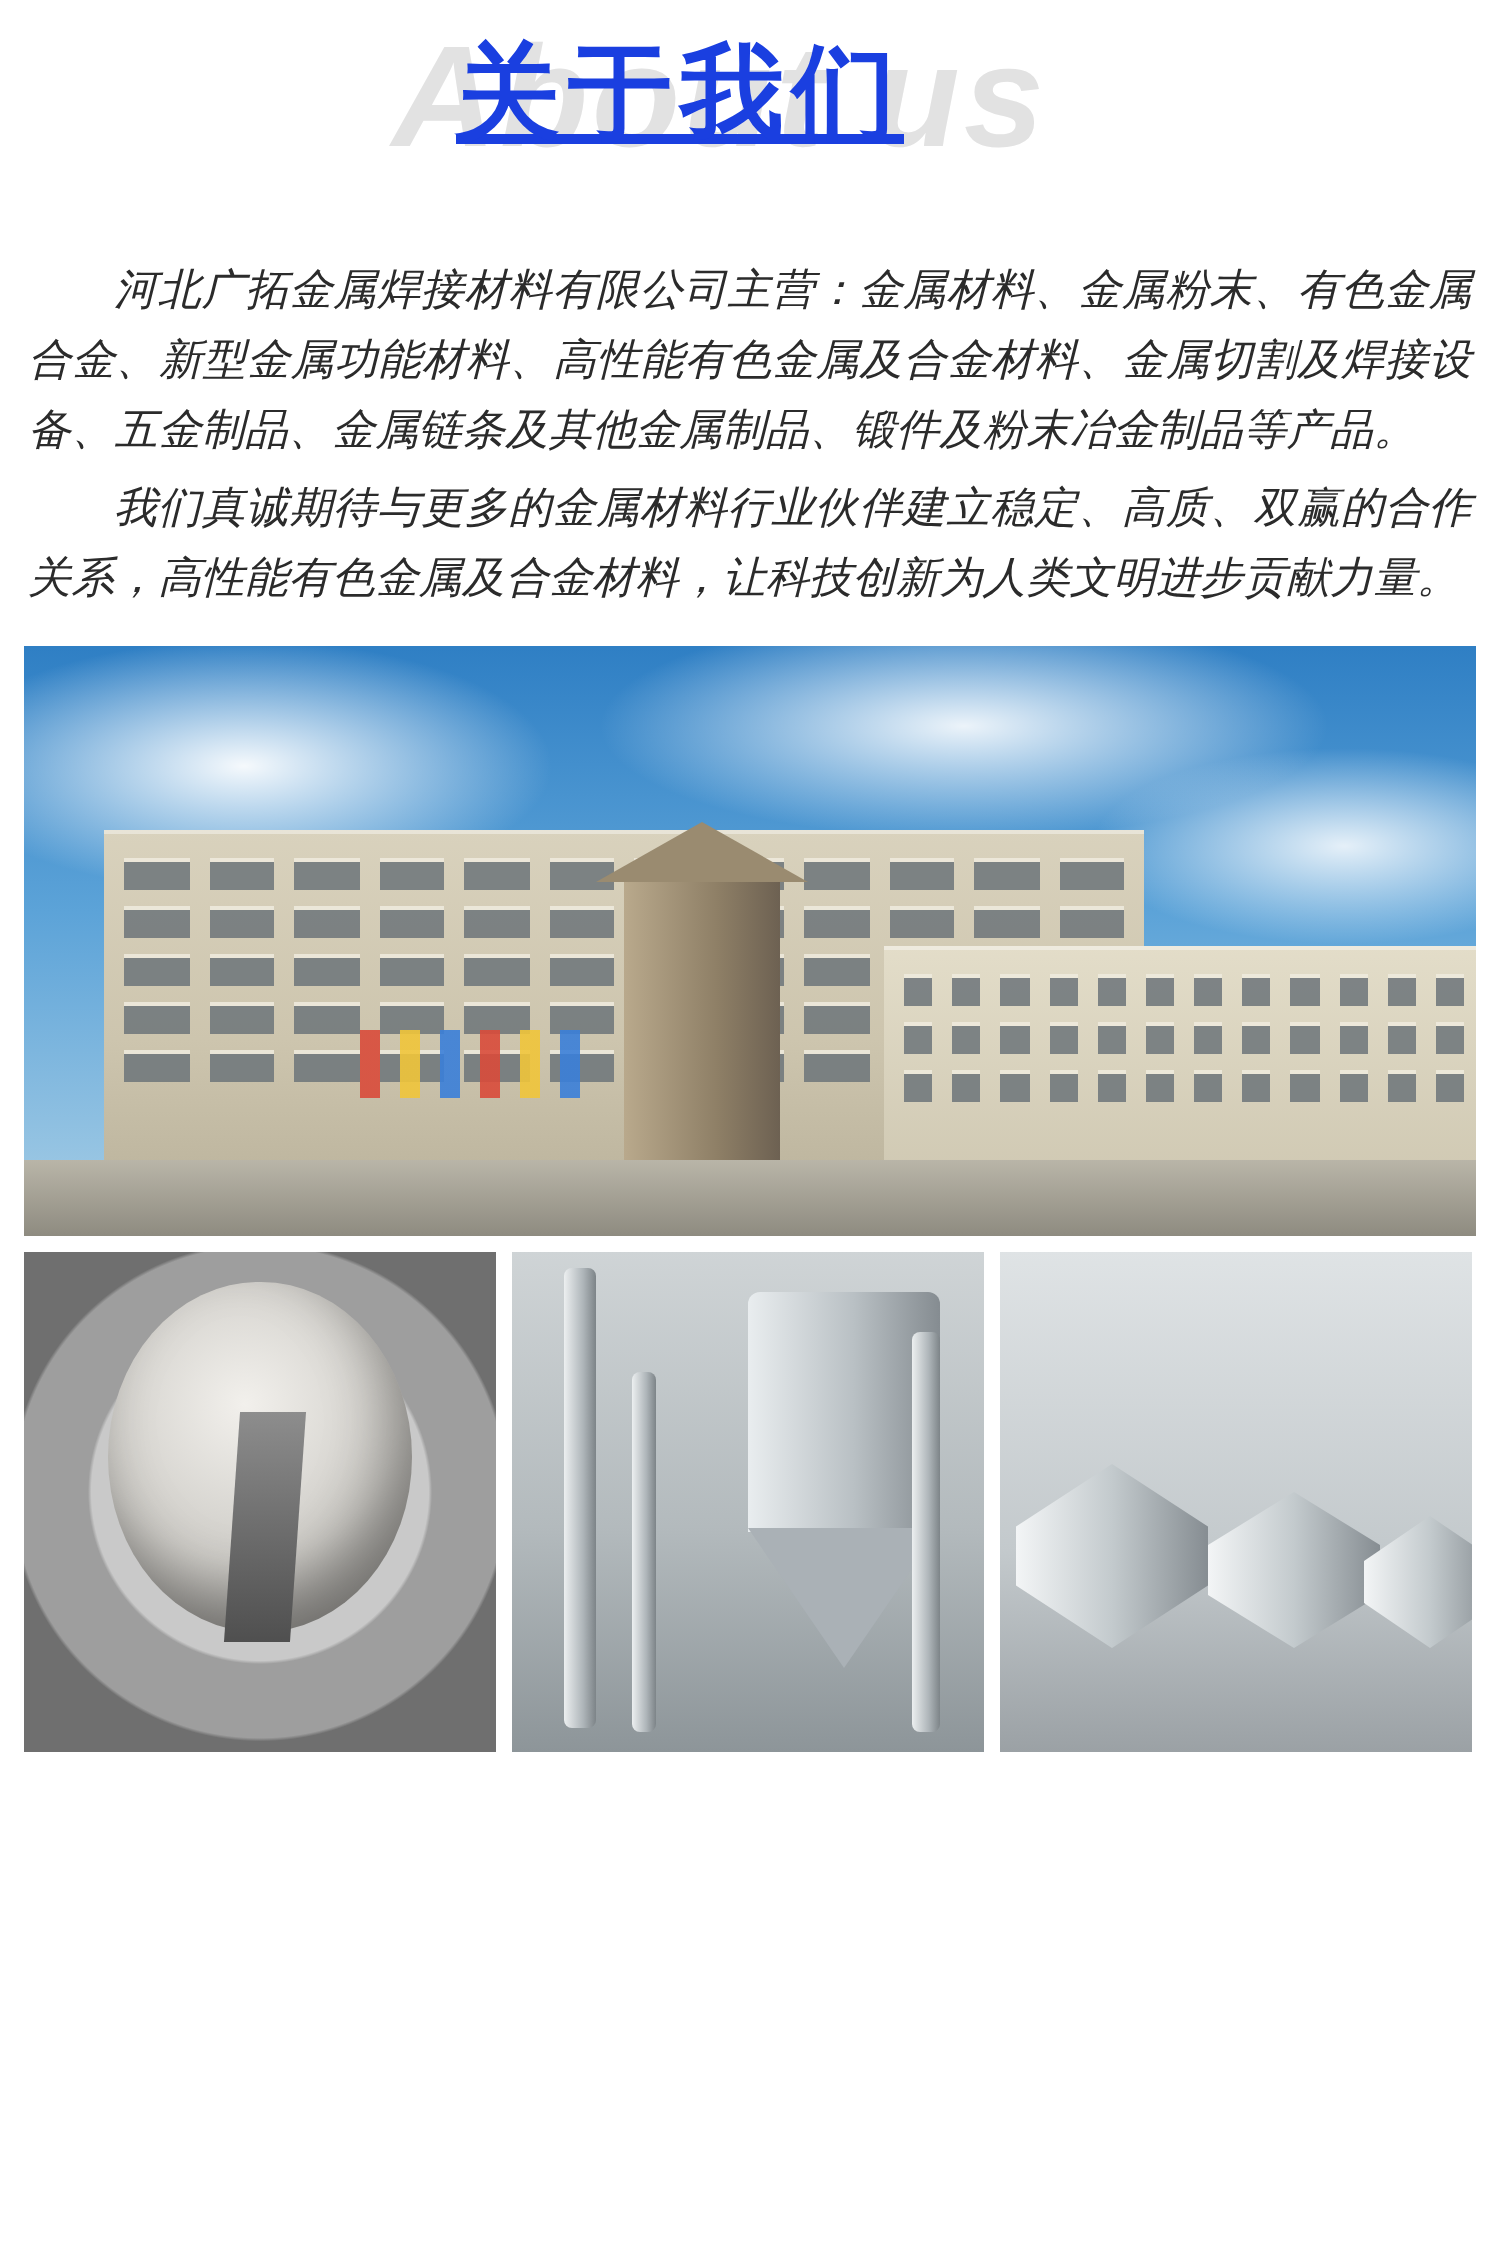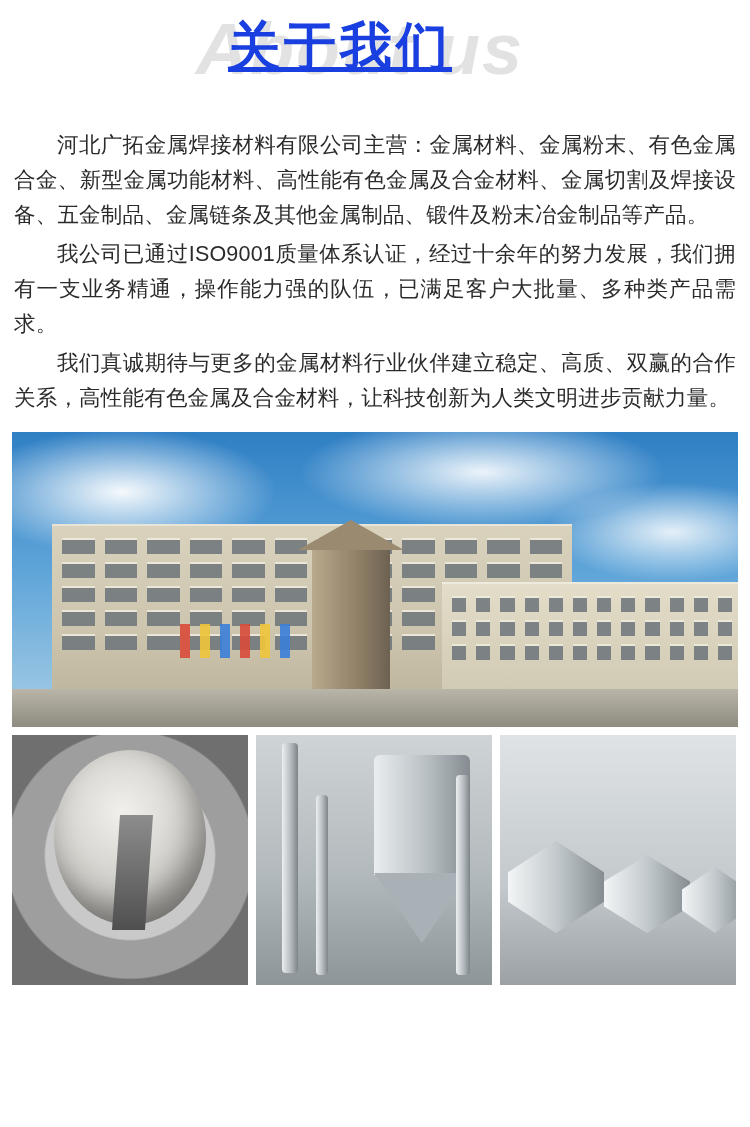--- a/index.html
+++ b/index.html
@@ -55,20 +55,21 @@
   }
   .para {
     font-family: "Liberation Sans", "DejaVu Sans", sans-serif;
     font-size: 21.5px;
     line-height: 35px;
     color: #2b2b2b;
     text-align: justify;
     text-indent: 2em;
     margin: 0 0 4px 0;
     letter-spacing: 0.2px;
+    font-style: italic;
   }
 
   
   .gallery {
     margin-top: 16px;
     width: 750px;
   }
   .photo {
     position: relative;
     overflow: hidden;
@@ -252,21 +253,20 @@
 </head>
 <body>
 
 <div class="header">
   <div class="header-watermark">About us</div>
   <div class="header-title">关于我们</div>
 </div>
 
 <div class="copy">
   <p class="para">河北广拓金属焊接材料有限公司主营：金属材料、金属粉末、有色金属合金、新型金属功能材料、高性能有色金属及合金材料、金属切割及焊接设备、五金制品、金属链条及其他金属制品、锻件及粉末冶金制品等产品。</p>
-  <p class="para">我公司已通过ISO9001质量体系认证，经过十余年的努力发展，我们拥有一支业务精通，操作能力强的队伍，已满足客户大批量、多种类产品需求。</p>
   <p class="para">我们真诚期待与更多的金属材料行业伙伴建立稳定、高质、双赢的合作关系，高性能有色金属及合金材料，让科技创新为人类文明进步贡献力量。</p>
 </div>
 
 <div class="gallery">
 
   <div class="photo photo-main">
     <div class="sky"></div>
     <div class="building">
       <div class="windows">
         <i></i>

